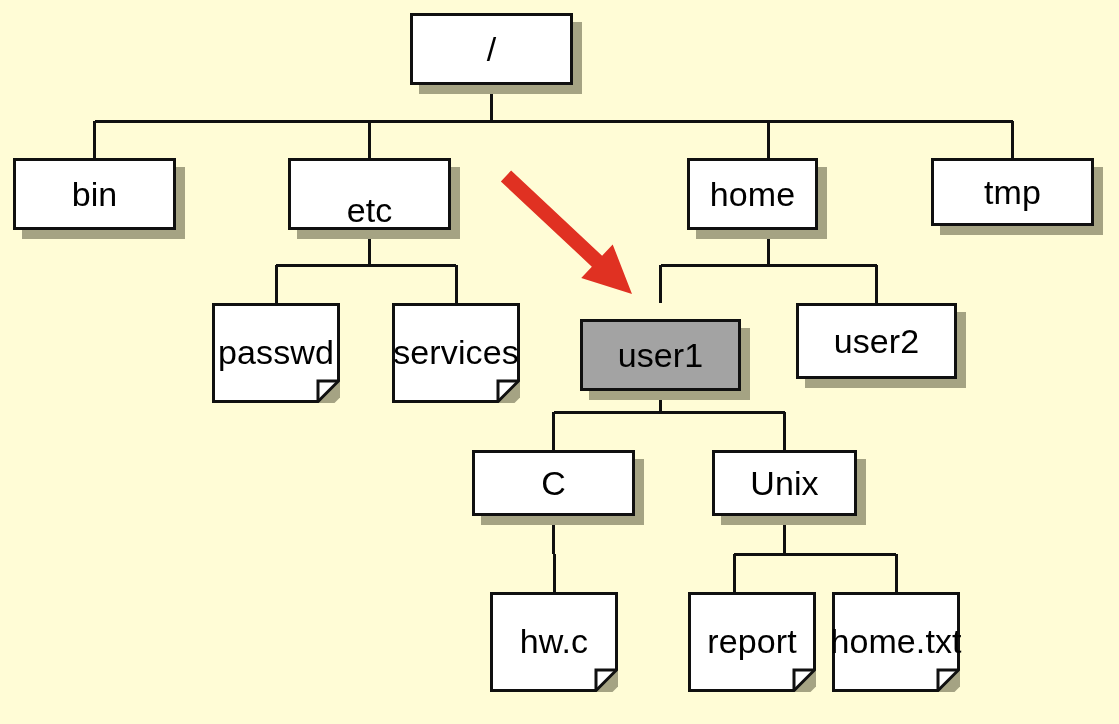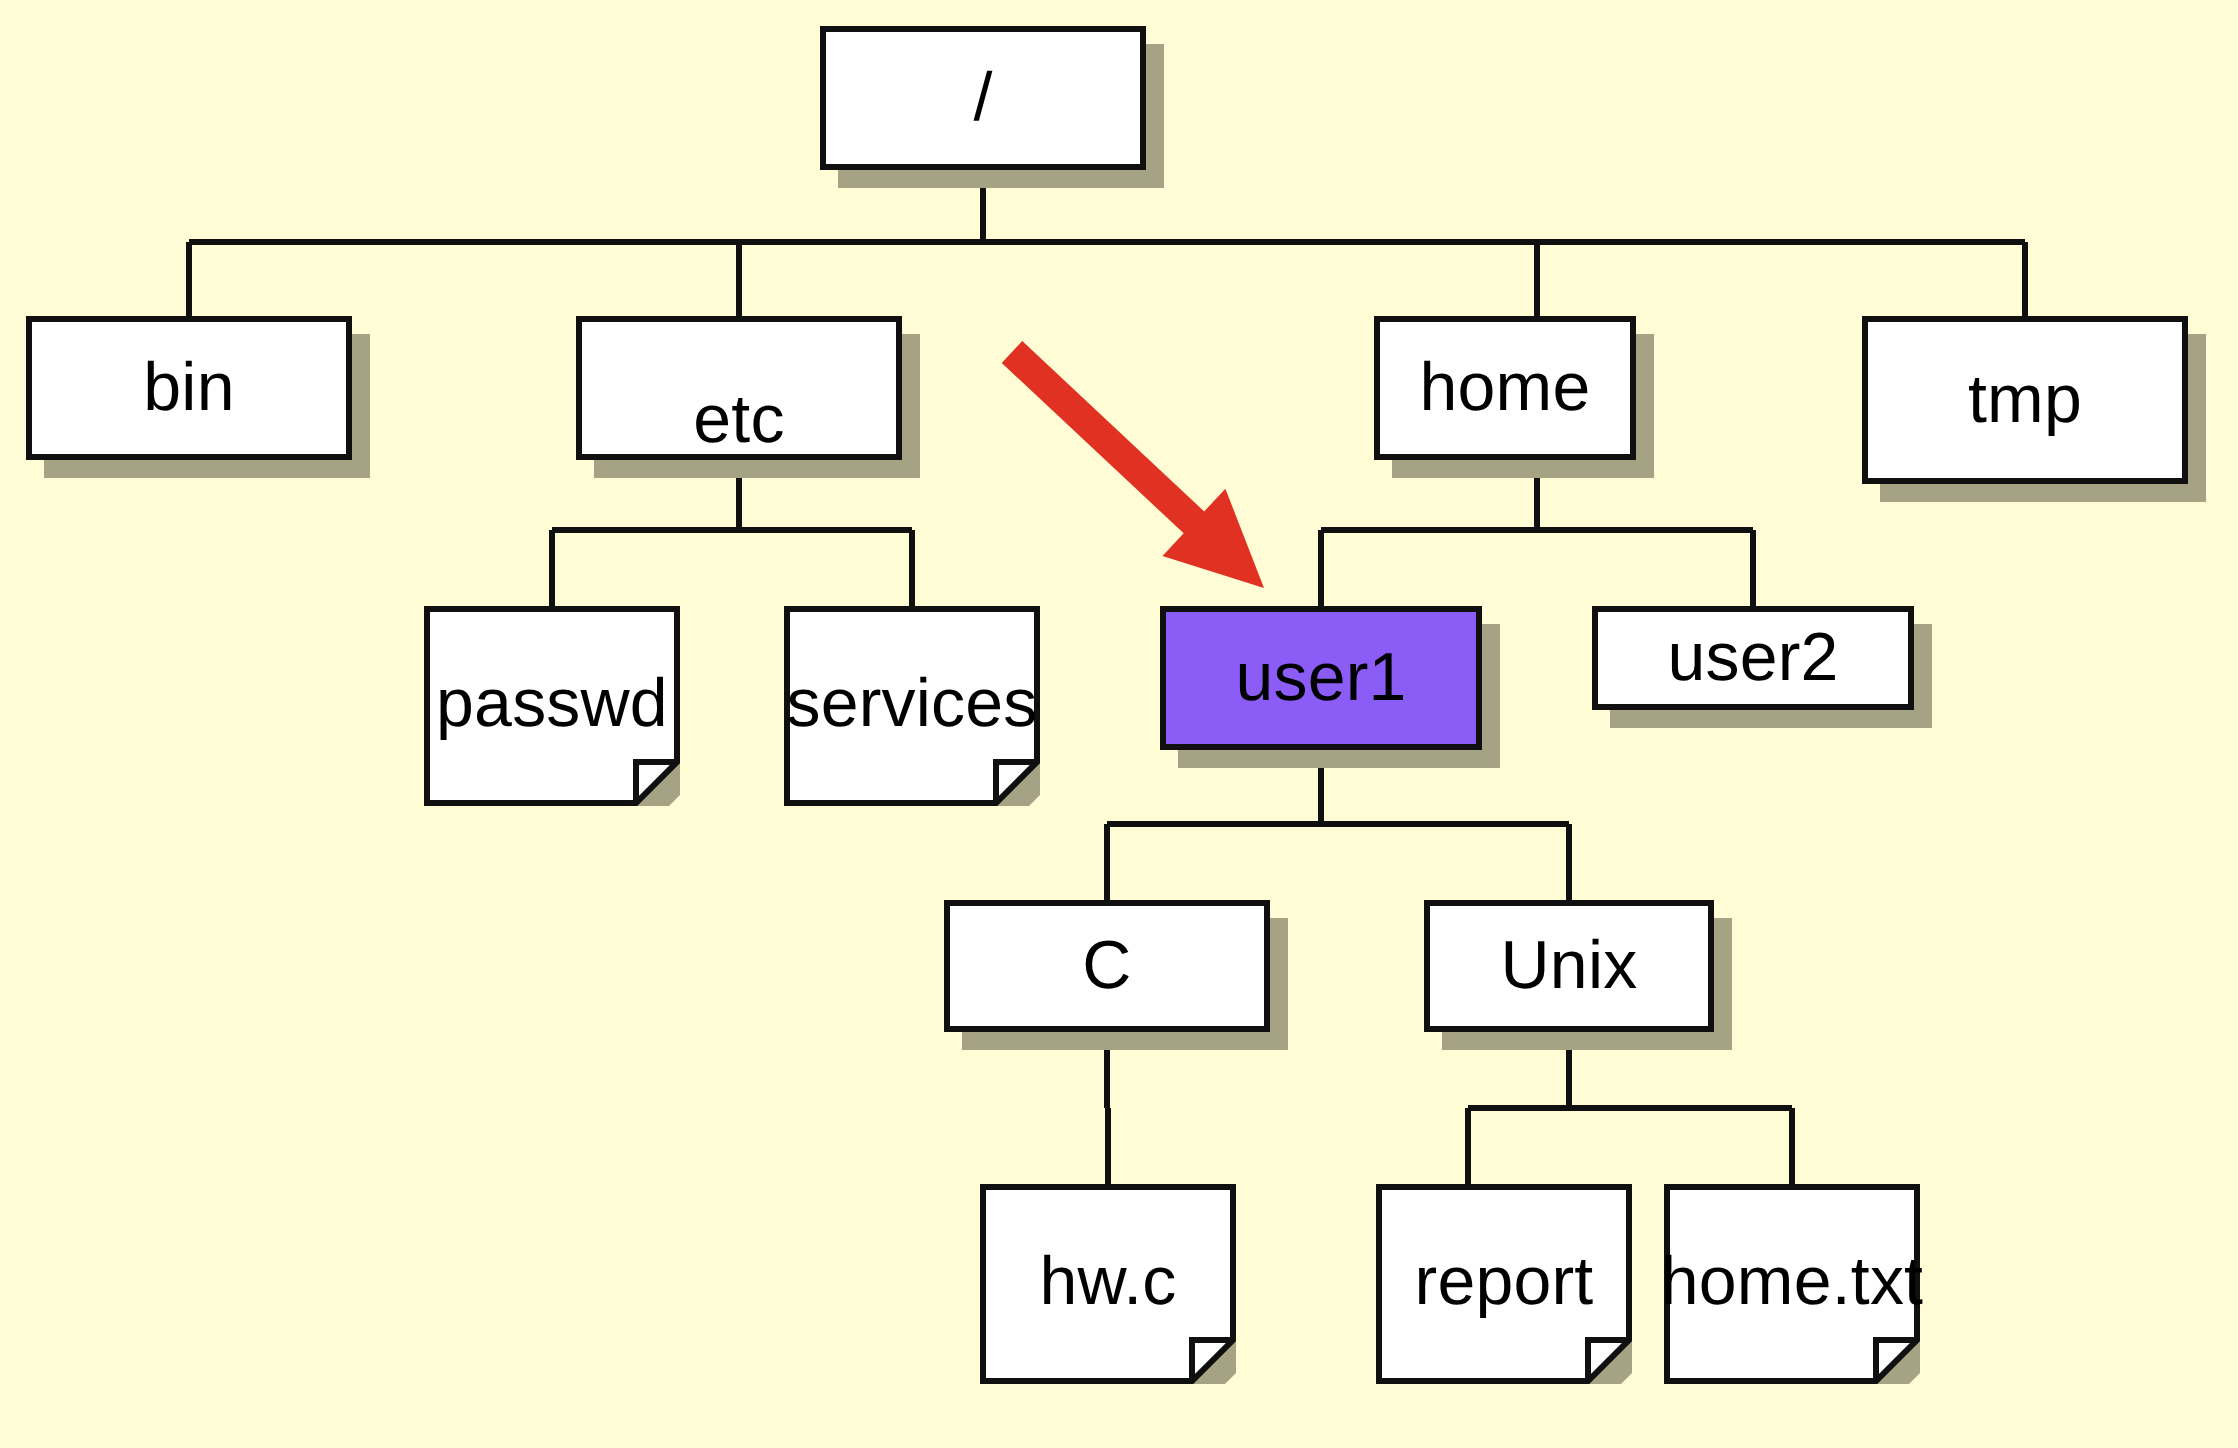--- a/index.html
+++ b/index.html
@@ -47,21 +47,22 @@
     font-size: 34px;
     line-height: 1;
     letter-spacing: 0.1px;
     white-space: nowrap;
     z-index: 3;
   }
   .node.dir {
     box-shadow: 9px 9px 0 0 #A5A383;
   }
   .node.highlight {
-    background: #8b5cf6;
+    background: #a3a3a3;
+    margin-top: 16px;
   }
   .node.file {
     border: none;
     background: transparent;
     box-shadow: none;
     overflow: visible;
   }
   .node.file .file-shape {
     position: absolute;
     left: 0;
@@ -123,21 +124,21 @@
       </div>
       <div class="node dir" style="left: 13px; top: 158px; width: 163px; height: 72px;">
         <span class="node-label">bin</span>
       </div>
       <div class="node dir" style="left: 288px; top: 158px; width: 163px; height: 72px; align-items: flex-end;">
         <span class="node-label">etc</span>
       </div>
       <div class="node dir" style="left: 687px; top: 158px; width: 131px; height: 72px;">
         <span class="node-label">home</span>
       </div>
-      <div class="node dir" style="left: 931px; top: 158px; width: 163px; height: 84px;">
+      <div class="node dir" style="left: 931px; top: 158px; width: 163px; height: 68px;">
         <span class="node-label">tmp</span>
       </div>
       <div class="node file" style="left: 212px; top: 303px; width: 128px; height: 100px; justify-content: center;">
         <svg class="file-shape" viewBox="0 0 128 100" preserveAspectRatio="none">
           <path d="M 1.5 1.5 L 126.5 1.5 L 126.5 78 L 106 98.5 L 1.5 98.5 Z" transform="translate(9,9)" fill="#A5A383" stroke="none"></path>
           <path d="M 1.5 1.5 L 126.5 1.5 L 126.5 78 L 106 98.5 L 1.5 98.5 Z" fill="#FFFFFF" stroke="#101010" stroke-width="3" stroke-linejoin="miter"></path>
           <path d="M 126.5 78 L 106 78 L 106 98.5" fill="none" stroke="#101010" stroke-width="3"></path>
         </svg>
         <span class="file-label">passwd</span>
       </div>
@@ -145,21 +146,21 @@
         <svg class="file-shape" viewBox="0 0 128 100" preserveAspectRatio="none">
           <path d="M 1.5 1.5 L 126.5 1.5 L 126.5 78 L 106 98.5 L 1.5 98.5 Z" transform="translate(9,9)" fill="#A5A383" stroke="none"></path>
           <path d="M 1.5 1.5 L 126.5 1.5 L 126.5 78 L 106 98.5 L 1.5 98.5 Z" fill="#FFFFFF" stroke="#101010" stroke-width="3" stroke-linejoin="miter"></path>
           <path d="M 126.5 78 L 106 78 L 106 98.5" fill="none" stroke="#101010" stroke-width="3"></path>
         </svg>
         <span class="file-label">services</span>
       </div>
       <div class="node dir highlight" style="left: 580px; top: 303px; width: 161px; height: 72px;">
         <span class="node-label">user1</span>
       </div>
-      <div class="node dir" style="left: 796px; top: 303px; width: 161px; height: 52px;">
+      <div class="node dir" style="left: 796px; top: 303px; width: 161px; height: 76px;">
         <span class="node-label">user2</span>
       </div>
       <div class="node dir" style="left: 472px; top: 450px; width: 163px; height: 66px;">
         <span class="node-label">C</span>
       </div>
       <div class="node dir" style="left: 712px; top: 450px; width: 145px; height: 66px;">
         <span class="node-label">Unix</span>
       </div>
       <div class="node file" style="left: 490px; top: 592px; width: 128px; height: 100px;">
         <svg class="file-shape" viewBox="0 0 128 100" preserveAspectRatio="none">

